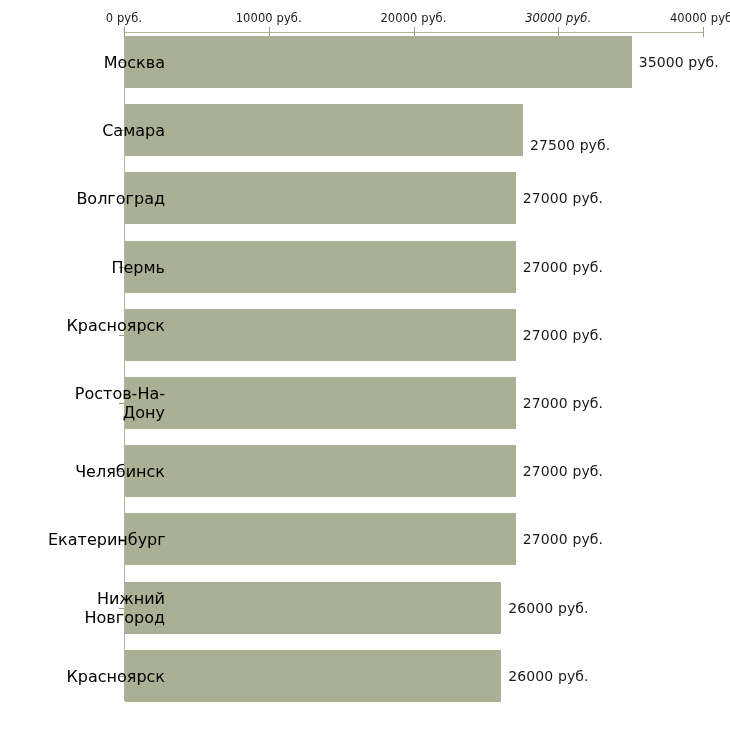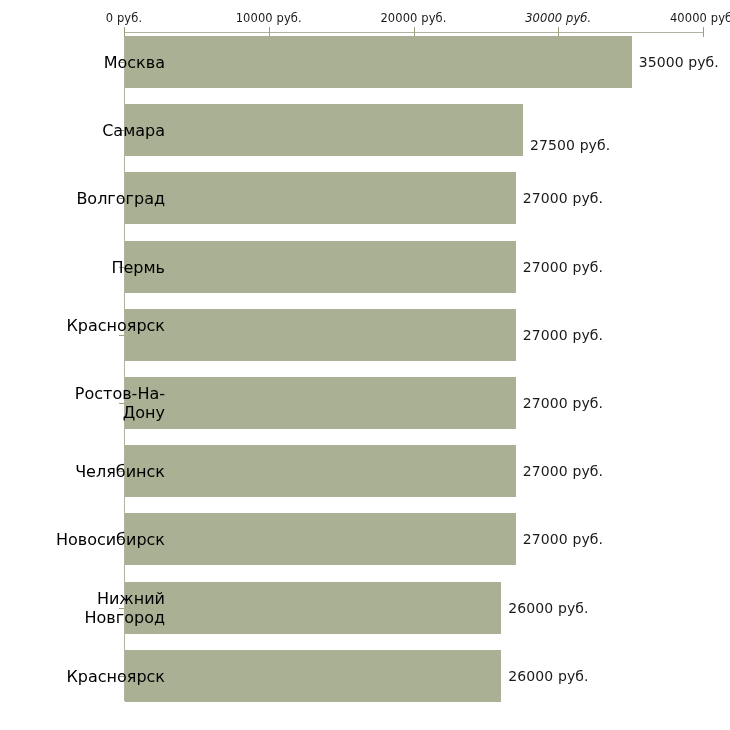--- a/index.html
+++ b/index.html
@@ -149,21 +149,21 @@
         <div class="cat-label-wrap" style="top: 198.4px;">Волгоград</div>
         <div class="cat-tick" style="top: 266.6px;"></div>
         <div class="cat-label-wrap" style="top: 266.6px;">Пермь</div>
         <div class="cat-tick" style="top: 334.8px;"></div>
         <div class="cat-label-wrap" style="top: 325px;">Красноярск</div>
         <div class="cat-tick" style="top: 403px;"></div>
         <div class="cat-label-wrap" style="top: 403px;">Ростов-На-Дону</div>
         <div class="cat-tick" style="top: 471.2px;"></div>
         <div class="cat-label-wrap" style="top: 471.2px;">Челябинск</div>
         <div class="cat-tick" style="top: 539.4px;"></div>
-        <div class="cat-label-wrap" style="top: 539.4px;">Новосибирск</div>
+        <div class="cat-label-wrap" style="top: 539.4px;">Екатеринбург</div>
         <div class="cat-tick" style="top: 607.6px;"></div>
         <div class="cat-label-wrap" style="top: 607.6px;">Нижний Новгород</div>
         <div class="cat-tick" style="top: 675.8px;"></div>
         <div class="cat-label-wrap" style="top: 675.8px;">Красноярск</div>
       </div>
 
   </div>
 </div>
 
 </body></html>

